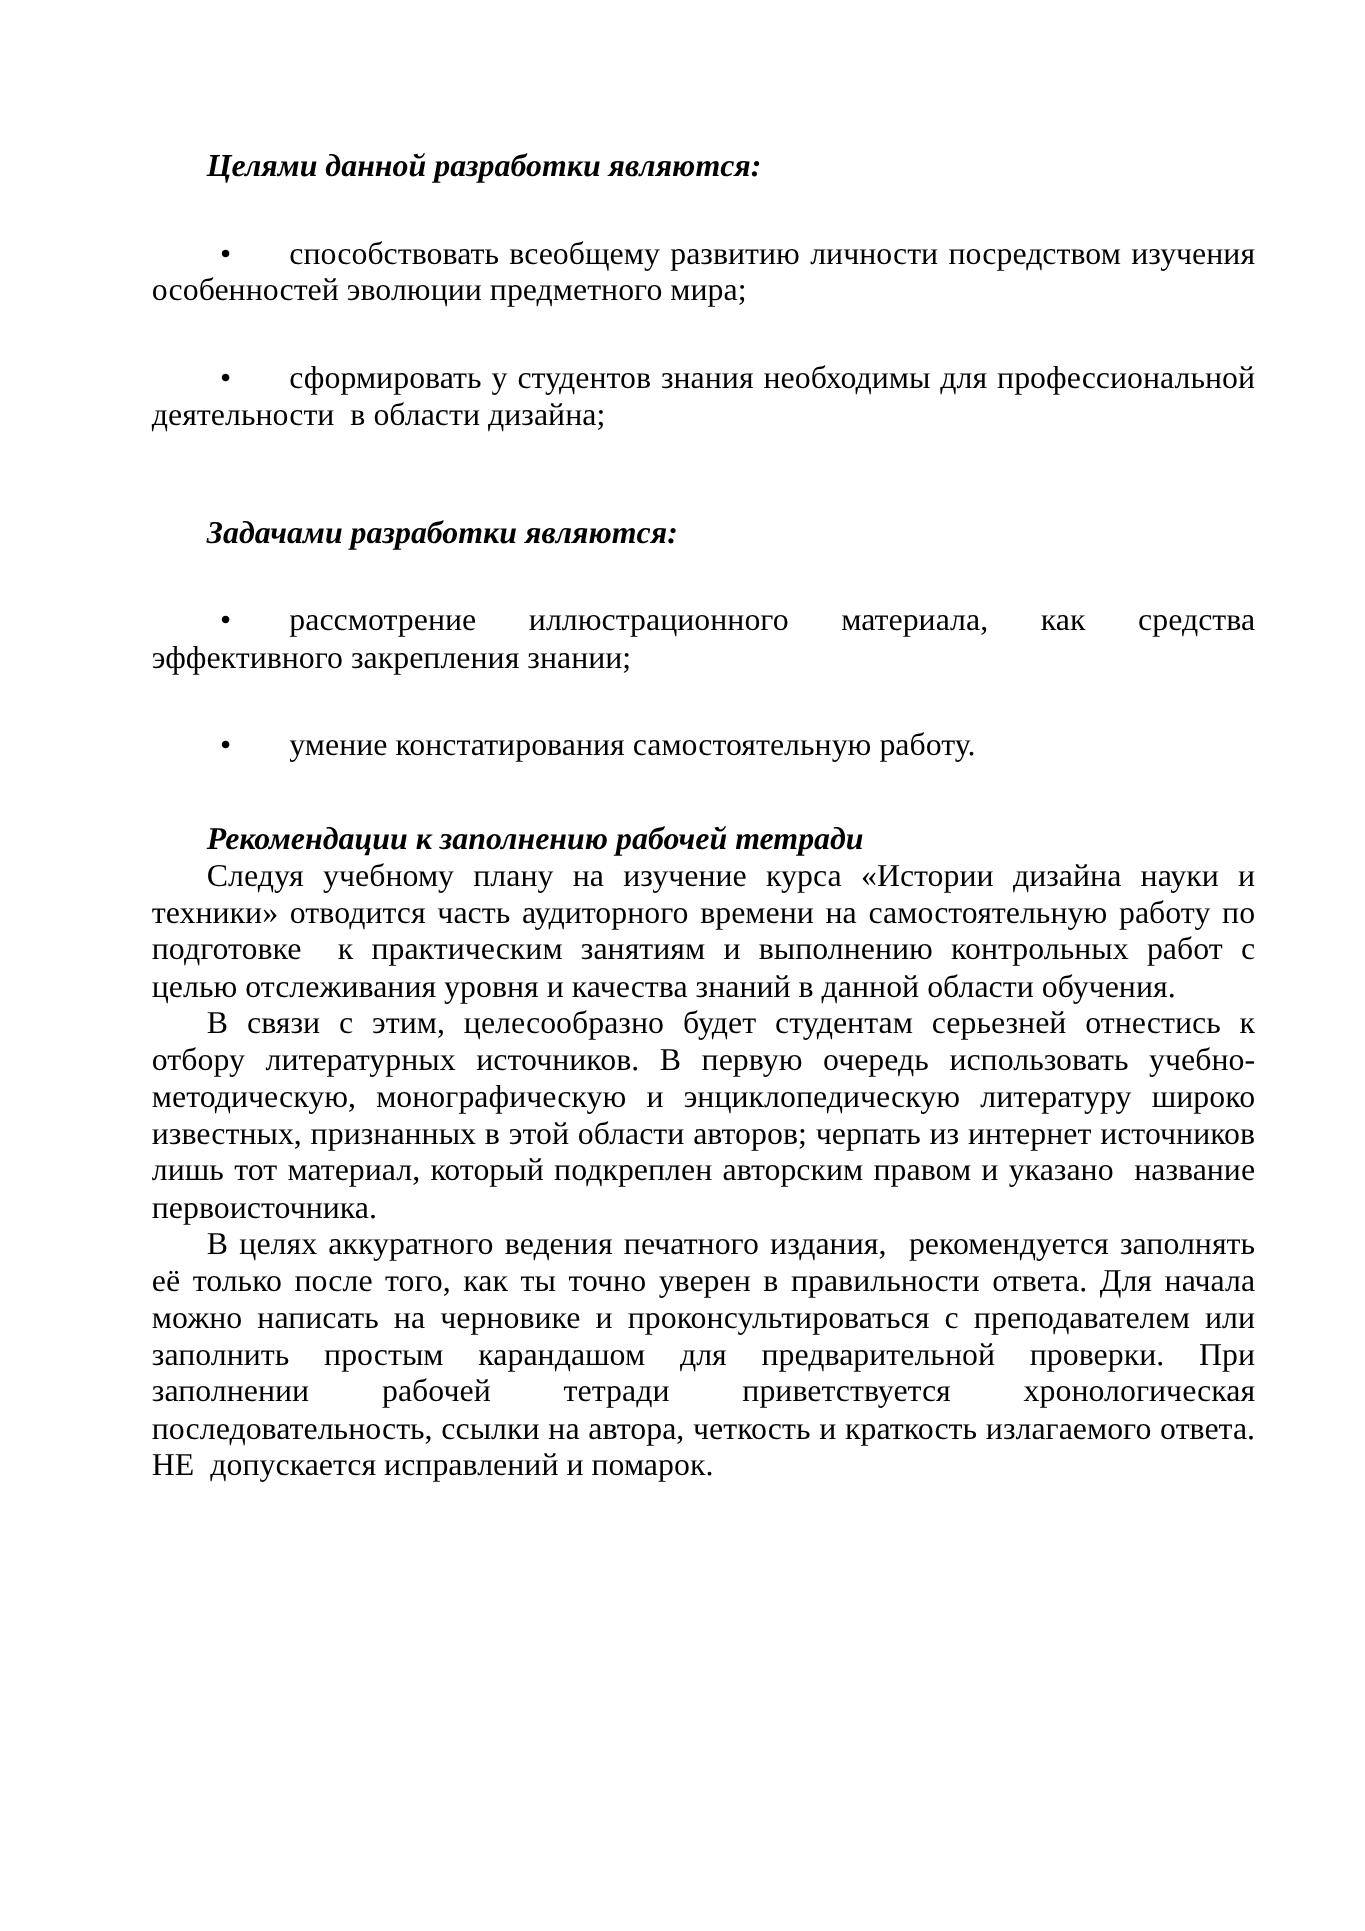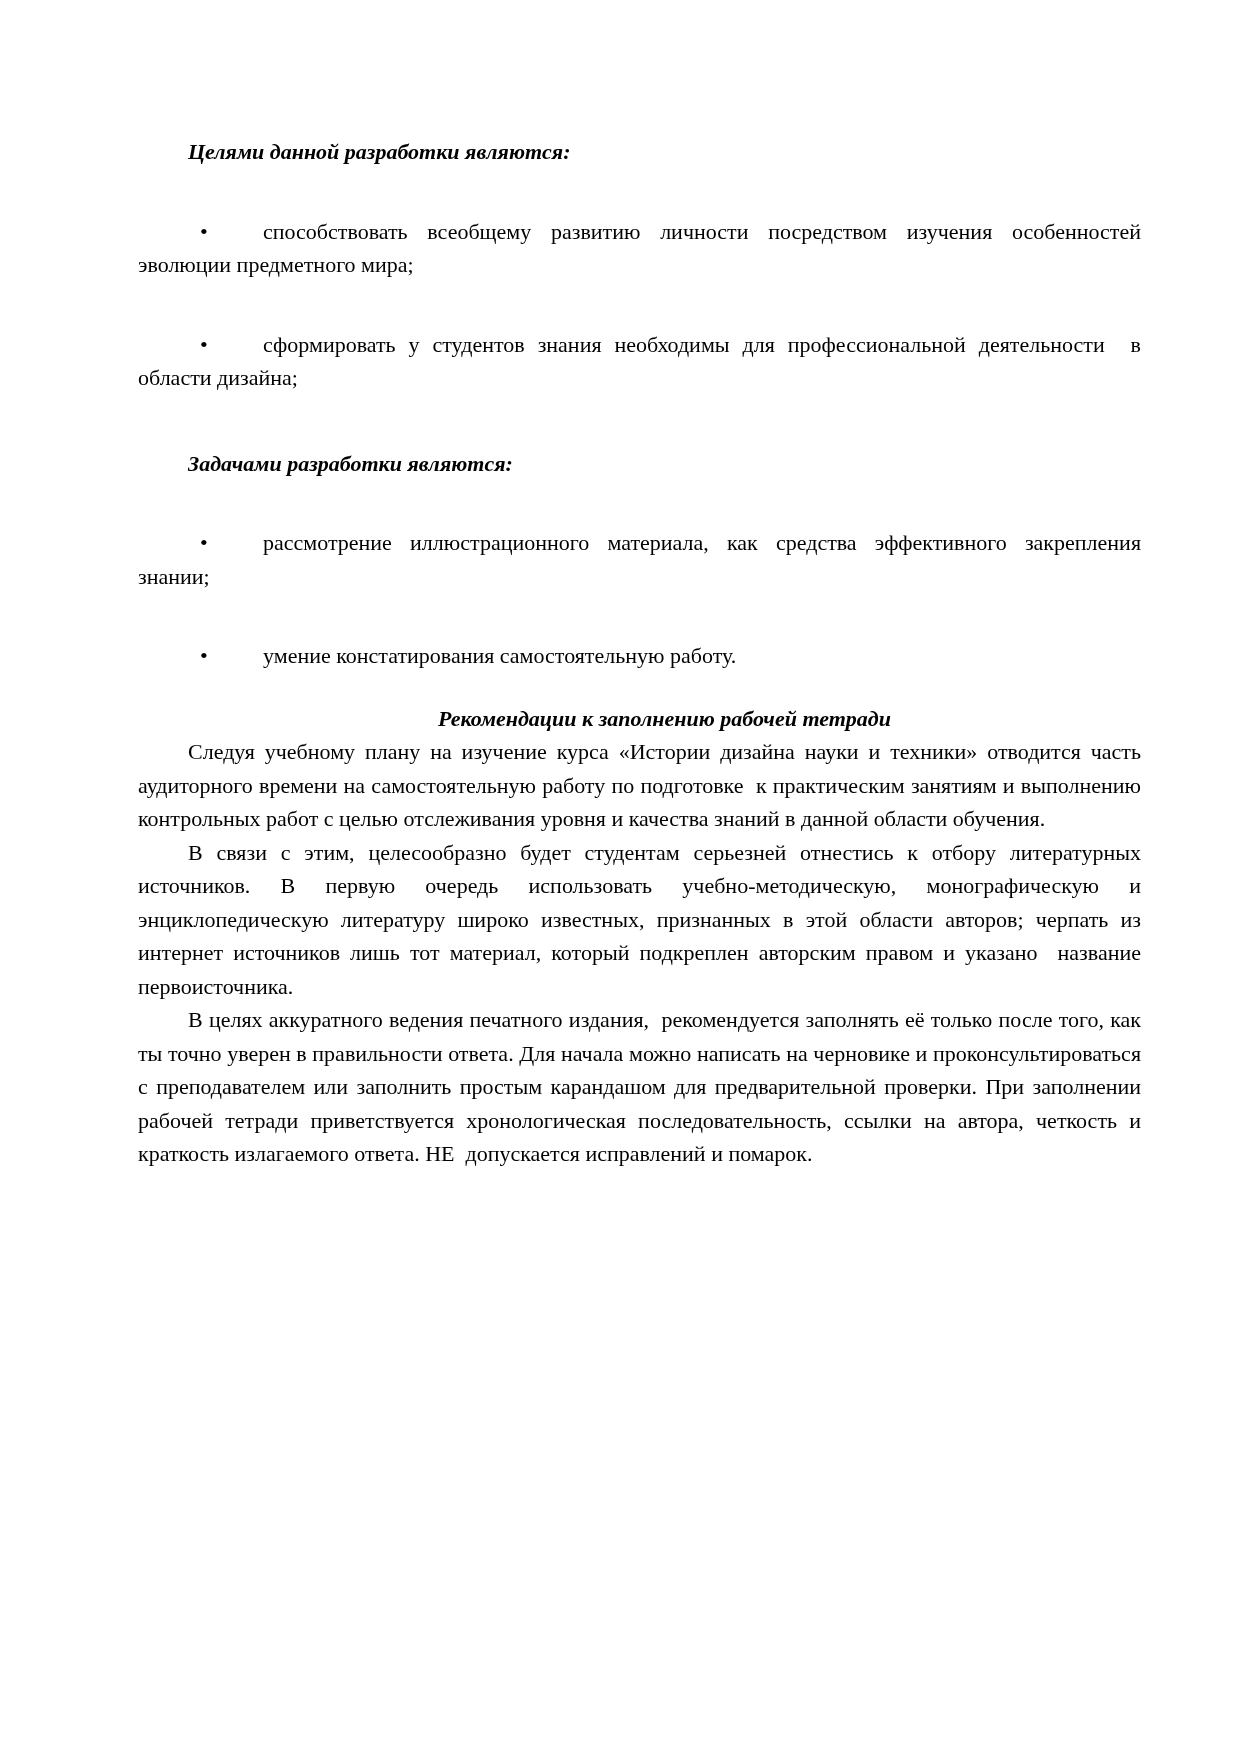--- a/index.html
+++ b/index.html
@@ -15,34 +15,34 @@
     font-family: "Liberation Serif", "DejaVu Serif", serif;
     color: #000000;
   }
   .page {
     position: absolute;
     left: 138px;
     top: 135px;
     width: 1003px;
   }
   .doc-text {
-    font-size: 22px;
+    font-size: 29px;
     line-height: 33.5px;
     text-align: justify;
     margin: 0;
     white-space: pre-wrap;
   }
   .heading {
     font-weight: bold;
     font-style: italic;
     text-indent: 50px;
     text-align: left;
   }
-  .heading.gap-large { margin-top: 52px; }
-  .heading.gap-medium { margin-top: 29px; text-align: center; }
+  .heading.gap-large { margin-top: 74px; }
+  .heading.gap-medium { margin-top: 52px; }
   .bullet-item { text-indent: 62px; margin-top: 46px; }
   .bullet-mark {
     display: inline-block;
     width: 63px;
     text-indent: 0;
   }
   .para { text-indent: 50px; }
 </style>
 </head>
 <body>

